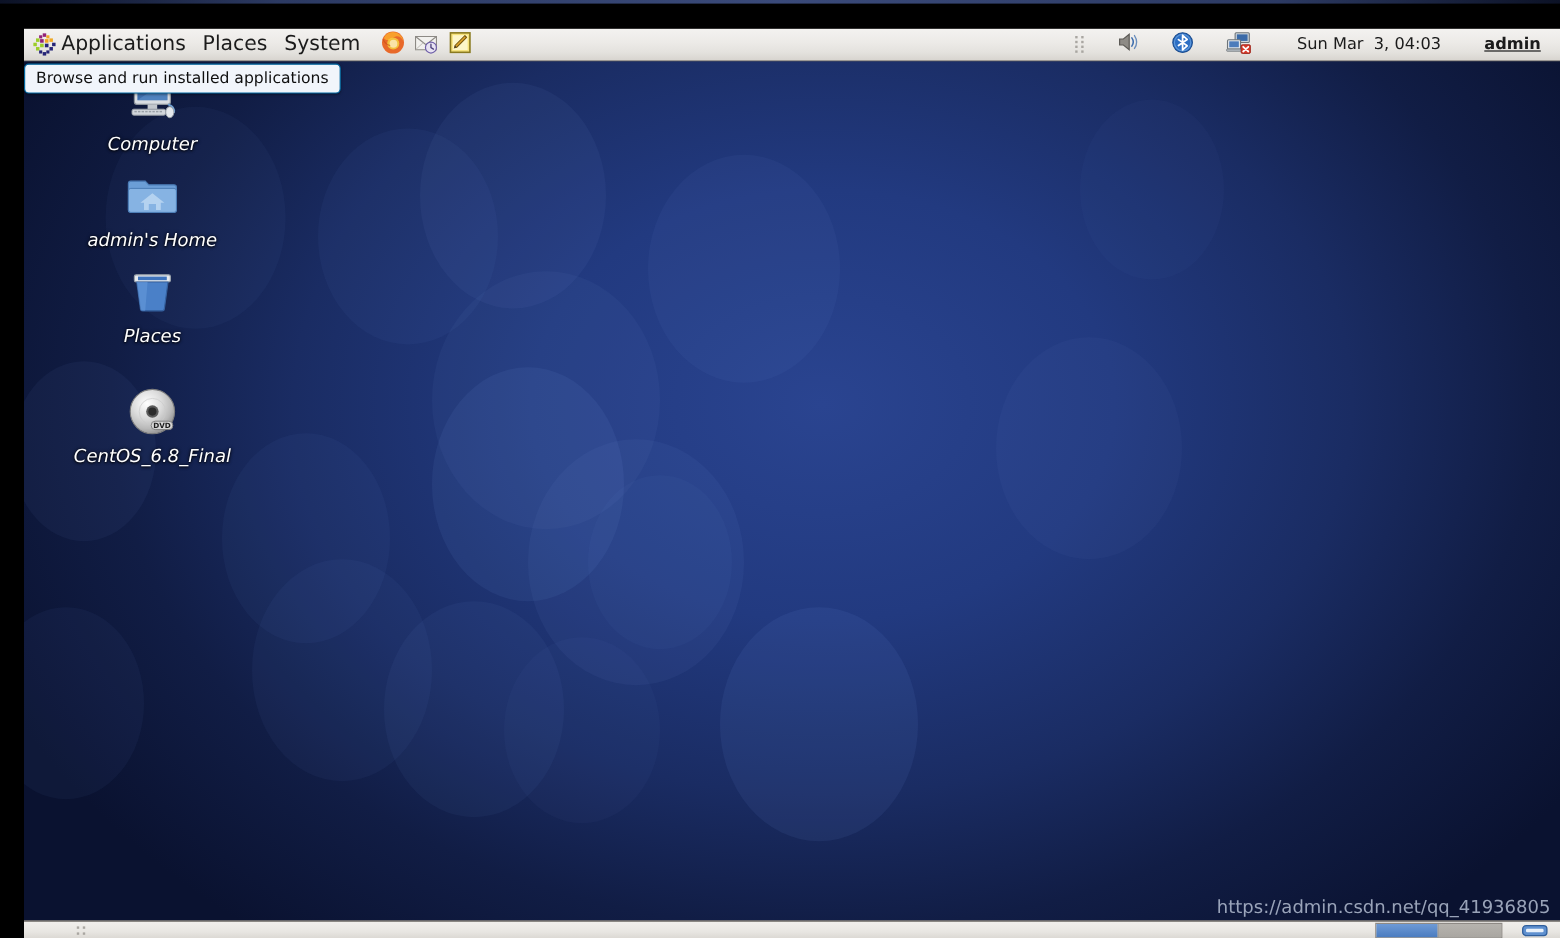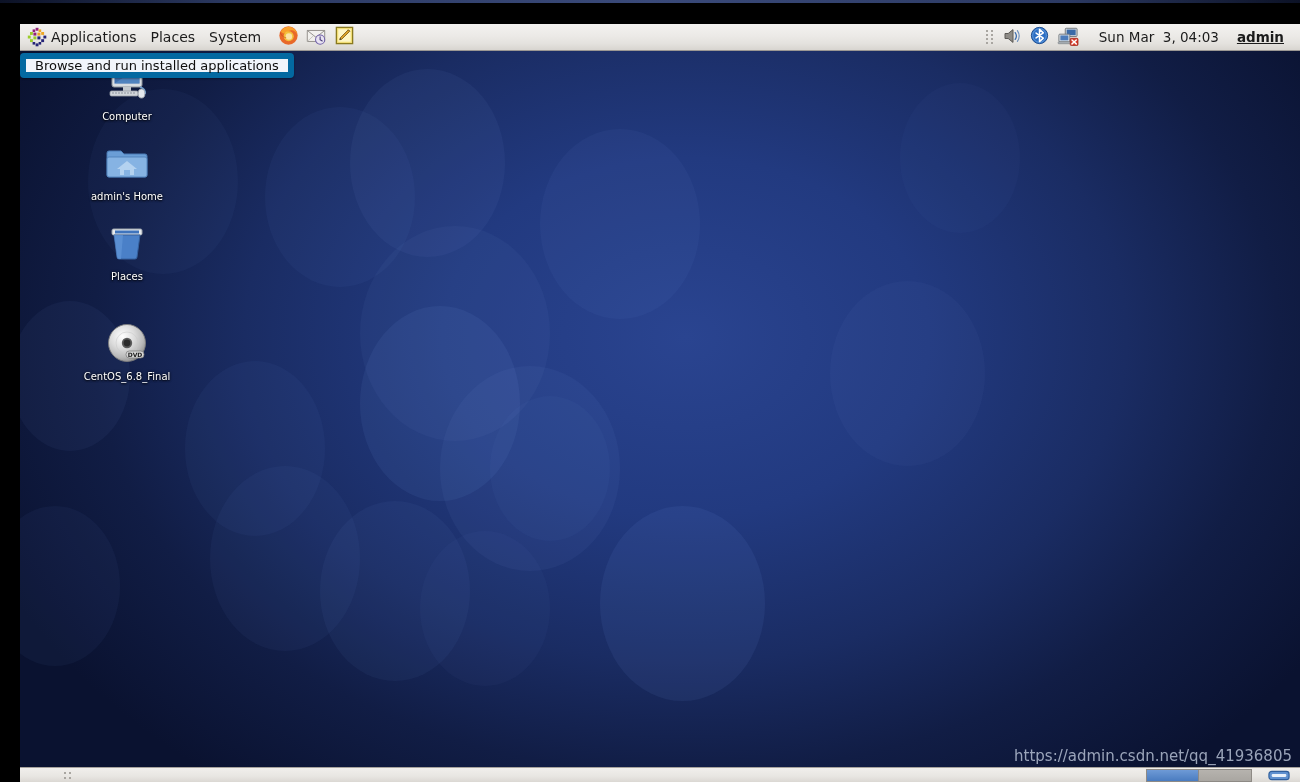--- a/index.html
+++ b/index.html
@@ -46,39 +46,39 @@
 
   .panel-left { display: flex; align-items: center; height: 100%; }
 
   .menu-item {
     display: flex;
     align-items: center;
     height: 100%;
     padding: 0 7px;
     cursor: default;
     white-space: nowrap;
-    font-size: 14px;
+    font-size: 17px;
   }
 
   .centos-logo { width: 20px; height: 20px; margin-right: 4px; }
 
   .launchers { display: flex; align-items: center; height: 100%; margin-left: 8px; gap: 4px; }
   .launcher {
     width: 24px; height: 24px;
     display: flex; align-items: center; justify-content: center;
     cursor: default;
   }
 
   .panel-spacer { flex: 1 1 auto; }
 
   .panel-right {
     display: flex;
     align-items: center;
     height: 100%;
-    gap: 2px;
+    gap: 20px;
     padding-right: 10px;
   }
 
   .tray-grip {
     width: 7px; height: 16px;
     display: grid;
     grid-template-columns: 2px 2px;
     grid-template-rows: repeat(4, 2px);
     gap: 2px 3px;
     align-content: center;
@@ -108,21 +108,21 @@
   }
 
   
   .tooltip {
     position: absolute;
     left: 20px; top: 53px;
     height: 25px;
     padding: 0 9px;
     display: flex; align-items: center;
     background: #f1f5fb;
-    border: 6px solid #0369a1;
+    border: 1px solid #0369a1;
     border-radius: 4px;
     font-size: 13px;
     color: #0f0f0f;
     white-space: nowrap;
     z-index: 35;
     box-shadow: 0 1px 2px rgba(0,0,0,0.35);
     text-align: right;
   }
 
   
@@ -152,25 +152,26 @@
     flex-direction: column;
     align-items: center;
     cursor: default;
   }
   .desk-icon .glyph {
     width: 48px; height: 48px;
     display: flex; align-items: center; justify-content: center;
   }
   .desk-icon .label {
     margin-top: 4px;
-    font-size: 10px;
+    font-size: 15px;
     color: #ffffff;
     text-shadow: 0 1px 2px rgba(0,0,0,0.9), 0 0 3px rgba(0,0,0,0.8);
     white-space: nowrap;
     text-align: center;
+    font-style: italic;
   }
 
   
   .watermark {
     position: absolute;
     right: 8px; bottom: 2px;
     font-size: 15px;
     color: #b9c3d6;
     opacity: 0.82;
     white-space: nowrap;

